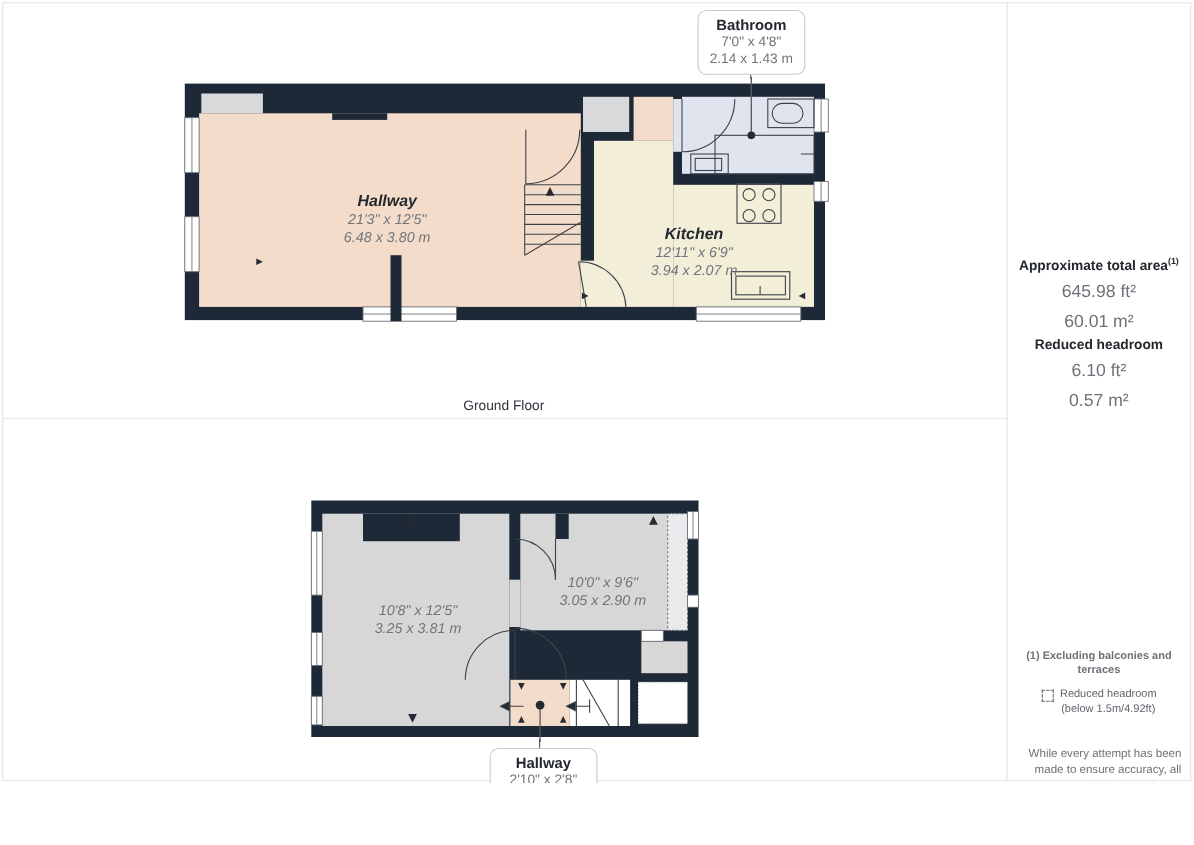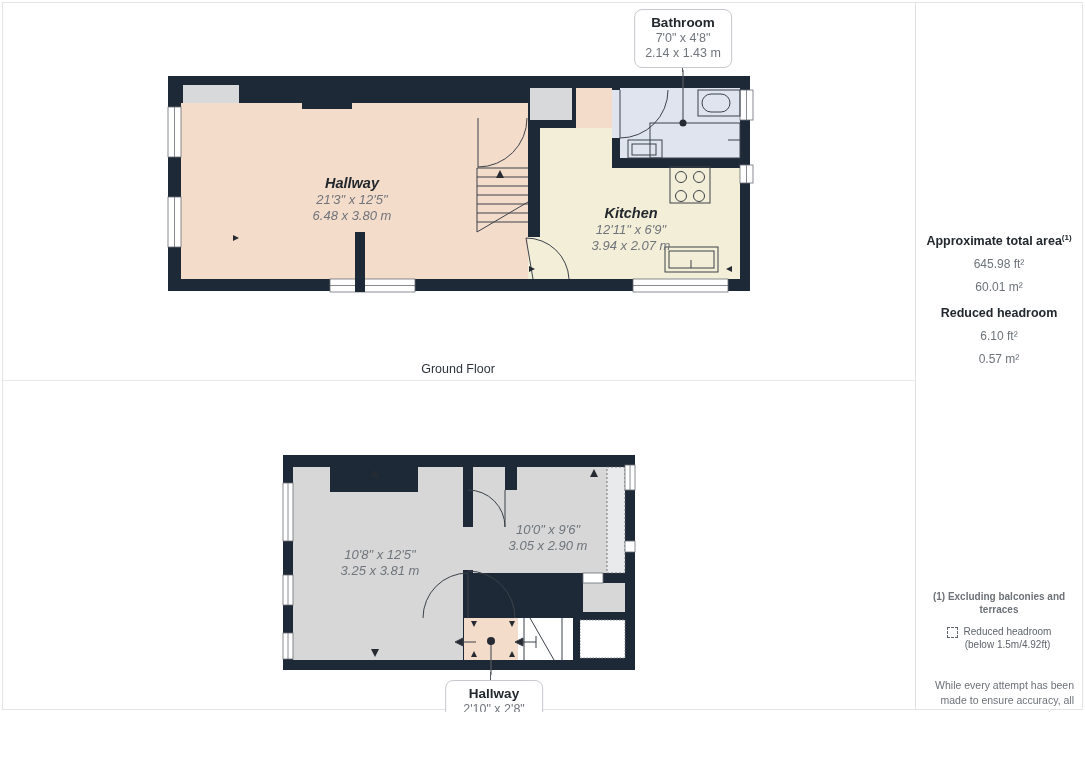--- a/index.html
+++ b/index.html
@@ -14,21 +14,21 @@
   .room-name{font-size:14.5px;font-weight:bold;color:#23282e;line-height:17px;}
   .room-dim{font-size:13px;color:#70757c;line-height:16px;}
   .callout{position:absolute;transform:translateX(-50%);background:#fff;border:1.5px solid #c6c9ce;border-radius:8px;padding:4px 10px 6px 10px;text-align:center;white-space:nowrap;}
   .callout .room-name{font-size:13.5px;line-height:17px;}
   .callout .room-dim{font-size:12.5px;line-height:15px;}
   .connector{position:absolute;width:1px;background:#555a60;}
   .sidebar{position:absolute;left:916px;top:0;width:166px;height:768px;}
   .sb-block{position:absolute;left:0;width:100%;text-align:center;}
   .sb-title{font-size:12.5px;font-weight:bold;color:#23282e;}
   .sb-title sup{font-size:8px;font-weight:bold;}
-  .sb-val{font-size:12px;color:#6d7278;margin-top:9px;}
+  .sb-val{font-size:16px;color:#6d7278;margin-top:9px;}
   .sb-note{font-size:10px;color:#6d7278;line-height:13px;font-weight:bold;}
   .legend-row{display:flex;align-items:flex-start;justify-content:center;gap:6px;}
   .dash-icon{width:9px;height:9px;border:1px dashed #5f646b;margin-top:2px;flex:0 0 auto;}
   .legend-text{font-size:10px;color:#5f646b;line-height:13px;text-align:center;}
   .disclaimer{position:absolute;left:8px;width:150px;top:678px;font-size:10.5px;line-height:15px;color:#6d7278;text-align:right;}
   .brand{position:absolute;left:0;width:100%;top:744px;text-align:center;font-size:11.5px;letter-spacing:0.5px;color:#33383f;}
   .brand .b{font-weight:bold;}
 </style>
 </head>
 <body>

